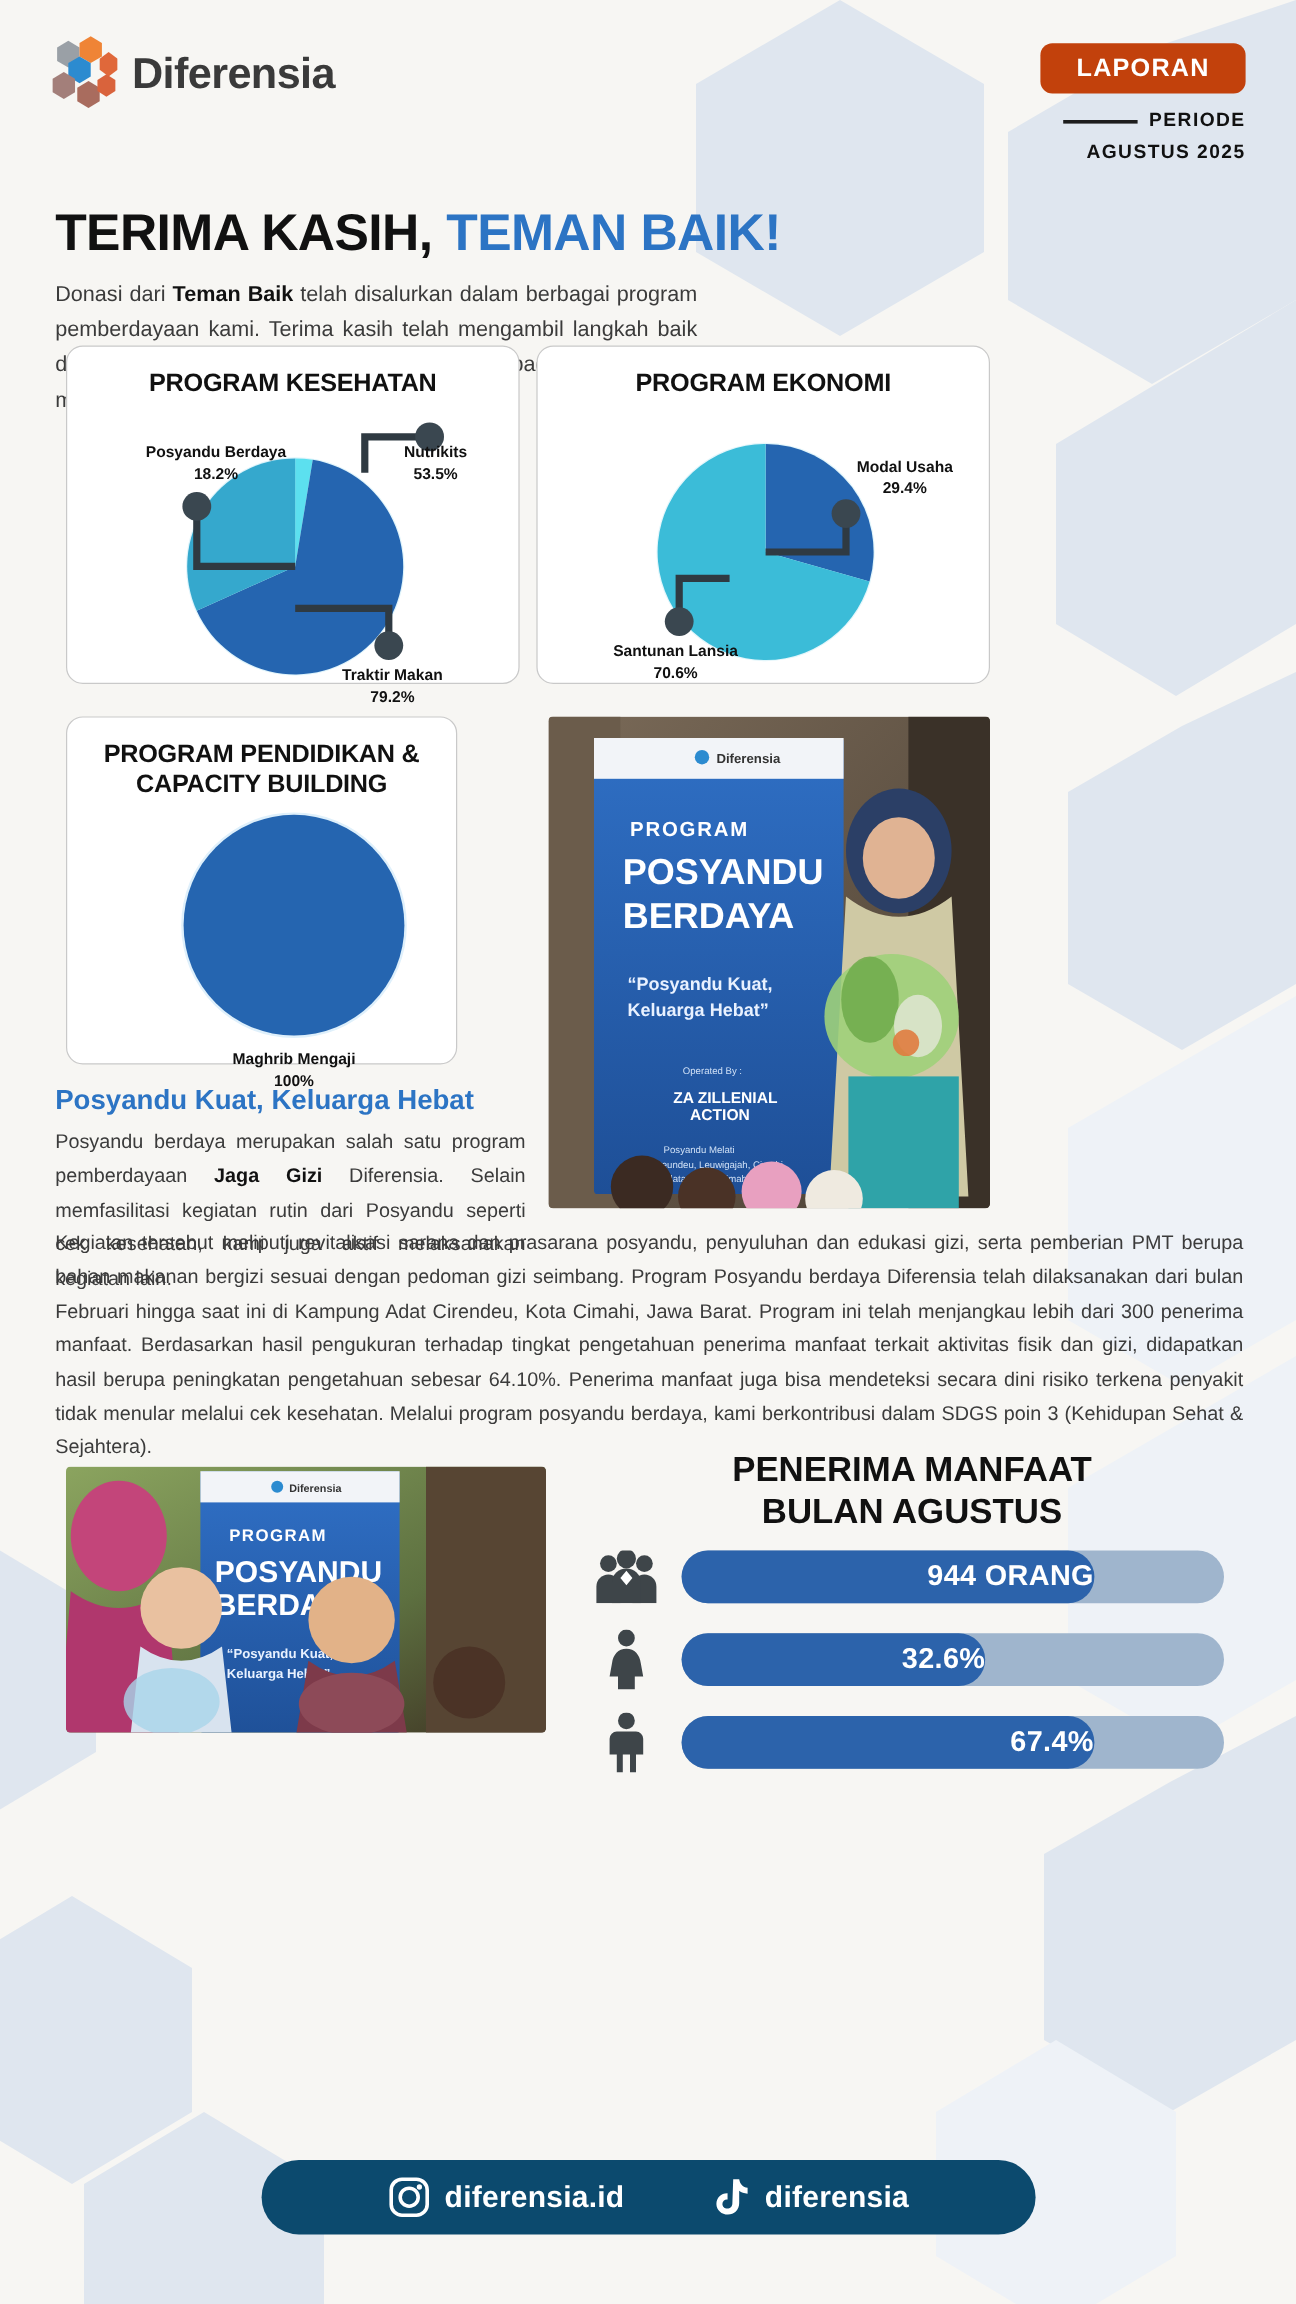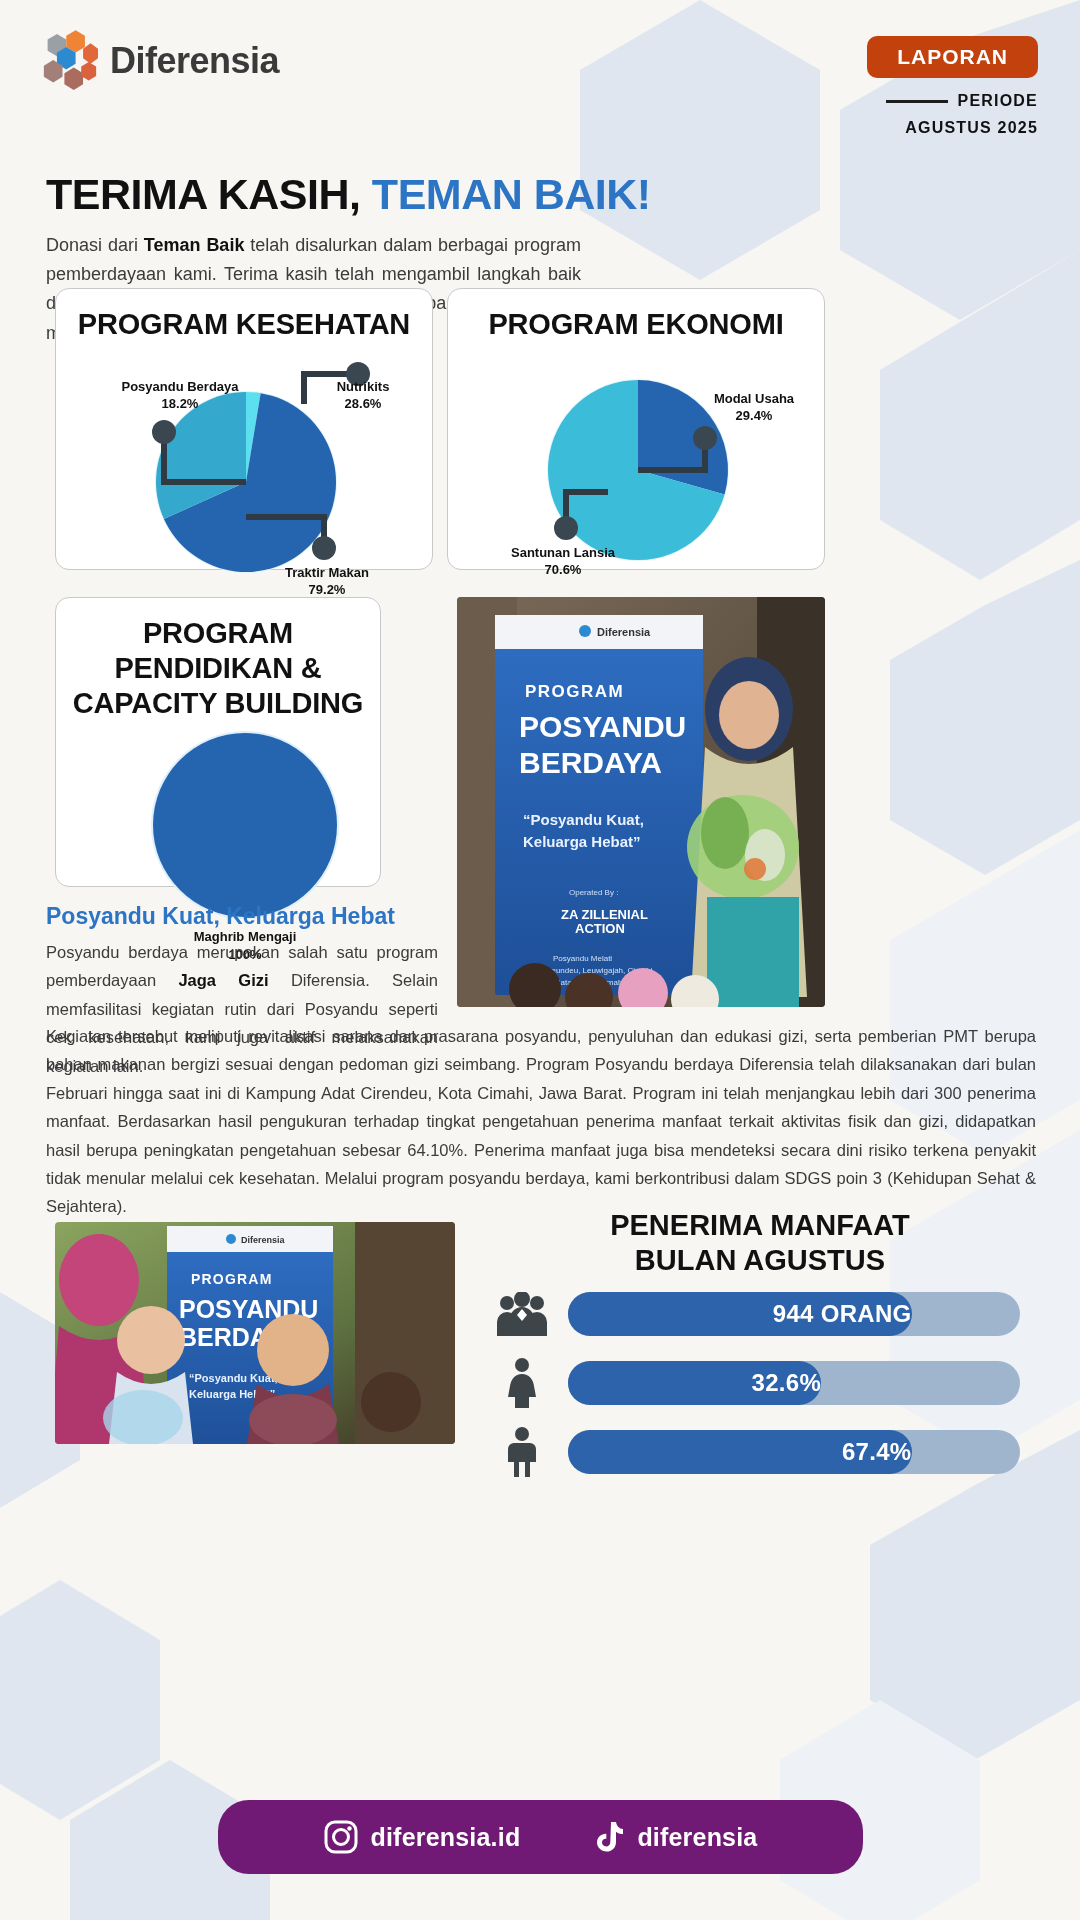--- a/index.html
+++ b/index.html
@@ -40,21 +40,21 @@
     text-align:justify; width:535px;
   }
   .hero p b { color:#111; font-weight:800; }
 
   
   .card {
     position:absolute; background:#fff; border:1px solid #c9c9c9;
     border-radius:14px; z-index:5;
   }
   .card-title {
-    text-align:center; font-size:29px; font-weight:900; color:#111;
+    text-align:center; font-size:21px; font-weight:900; color:#111;
     letter-spacing:-0.2px; line-height:1.2;
   }
 
   #card-health   { left:55px;  top:288px; width:378px; height:282px; padding-top:18px; }
   #card-economy  { left:447px; top:288px; width:378px; height:282px; padding-top:18px; }
   #card-edu      { left:55px;  top:597px; width:326px; height:290px; padding-top:18px; }
 
   .pie-wrap { position:relative; width:100%; height:100%; }
   .pie-lbl { position:absolute; text-align:center; font-size:13px; font-weight:800; color:#111; line-height:1.35; white-space:nowrap; }
 
@@ -91,22 +91,22 @@
     background:#9fb5cd; flex:1 1 auto; display:flex; align-items:center;
   }
   .ben-bar-fill {
     position:absolute; left:0; top:0; height:44px; border-radius:22px;
     background:#2c63ab; display:flex; align-items:center; padding-left:26px;justify-content:flex-end;
   }
   .ben-bar-fill span { color:#fff; font-size:24px; font-weight:900; letter-spacing:0.3px; white-space:nowrap; }
 
   
   .footer {
-    position:absolute; left:218px; top:1800px; width:645px; height:74px;
-    background:#701a75; border-radius:31px; z-index:5;
+    position:absolute; left:218px; top:1800px; width:645px; height:62px;
+    background:#0c4a6e; border-radius:31px; z-index:5;
     display:flex; align-items:center; justify-content:center; gap:72px;
   }
   .social { display:flex; align-items:center; gap:13px; }
   .social span { color:#fff; font-size:25px; font-weight:800; letter-spacing:0.2px; }
 </style>
 </head>
 <body>
 
 <svg class="bg-deco" viewBox="0 0 1080 1920" preserveAspectRatio="none">
   <g fill="#dfe6ef">
@@ -190,21 +190,21 @@
       </g>
       <circle cx="268" cy="206" r="12" fill="#3a4750"></circle>
     </svg>
 
     <div class="pie-lbl" style="left:34px; top:36px; width:180px;">
       <div>Posyandu Berdaya</div>
       <div>18.2%</div>
     </div>
     <div class="pie-lbl" style="left:252px; top:36px; width:110px;">
       <div>Nutrikits</div>
-      <div>28.6%</div>
+      <div>53.5%</div>
     </div>
     <div class="pie-lbl" style="left:196px; top:222px; width:150px;">
       <div>Traktir Makan</div>
       <div>79.2%</div>
     </div>
   </div>
 </div>
 
 <div class="card" id="card-economy">
   <div class="card-title">PROGRAM EKONOMI</div>

